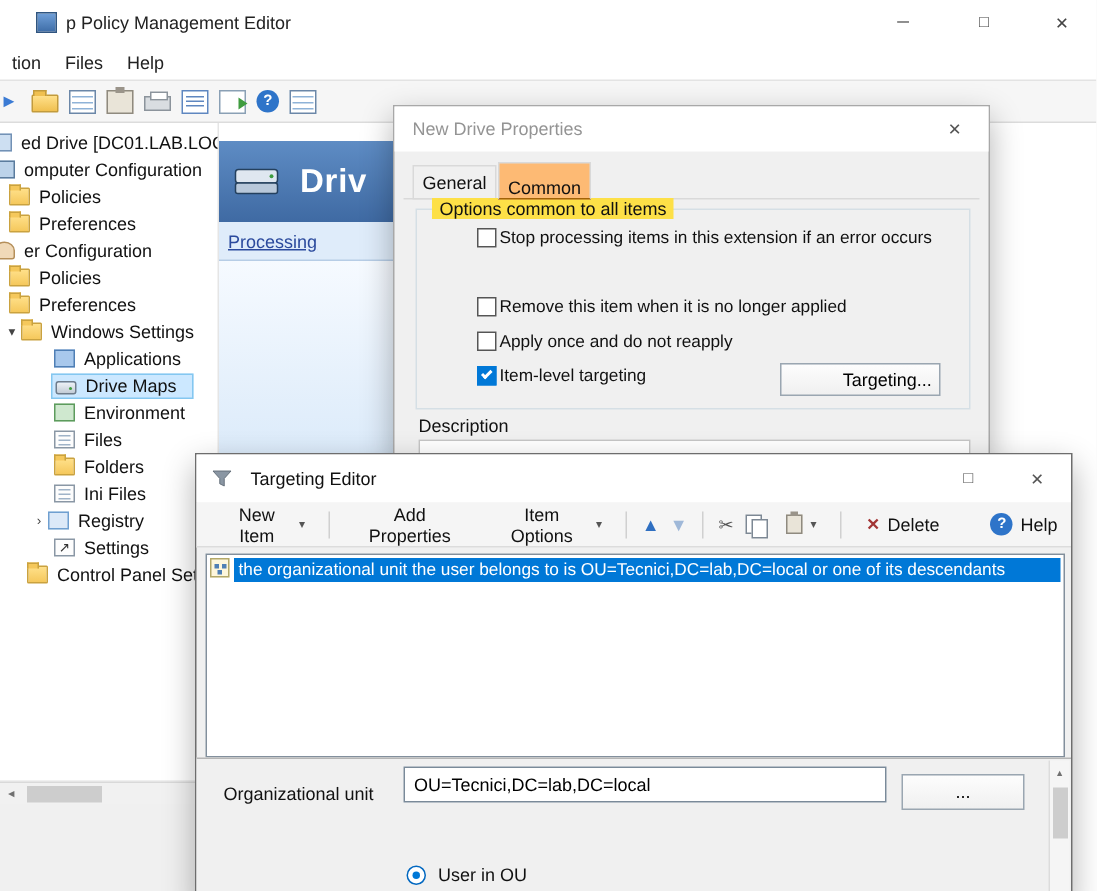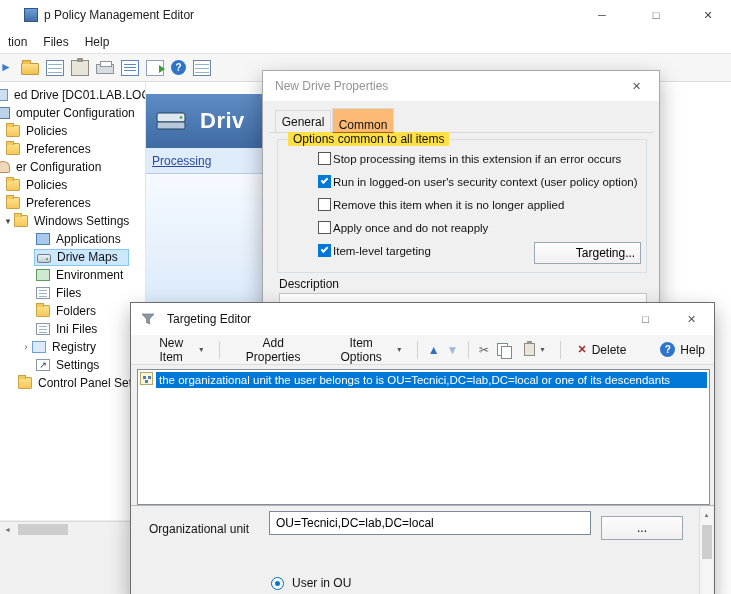--- a/index.html
+++ b/index.html
@@ -254,42 +254,36 @@
       <span>Common</span>
     </div>
     <div class="tabline"></div>
 
     <div class="groupbox">
       <span class="gb-legend">Options common to all items</span>
       <div class="opt-row" style="top:12px">
         <span class="cb"></span>
         <span class="opt-label">Stop processing items in this extension if an error occurs</span>
       </div>
-      <div class="opt-row" style="top:35px">
-        <span class="cb checked">
-            <span class="tick"></span>
-          </span>
-        <span class="opt-label">Run in logged-on user's security context (user policy option)</span>
-      </div>
       <div class="opt-row" style="top:58px">
         <span class="cb"></span>
         <span class="opt-label">Remove this item when it is no longer applied</span>
       </div>
       <div class="opt-row" style="top:81px">
         <span class="cb"></span>
         <span class="opt-label">Apply once and do not reapply</span>
       </div>
       <div class="opt-row" style="top:104px">
         <span class="cb checked">
             <span class="tick"></span>
           </span>
         <span class="opt-label">Item-level targeting</span>
       </div>
     </div>
-    <button class="btn abs" style="left:271px; top:171px; width:107px; height:22px;padding-left:36px;">Targeting...</button>
+    <button class="btn abs" style="left:257px; top:171px; width:107px; height:22px;padding-left:36px;">Targeting...</button>
     <span class="abs" style="left:16px; top:206px;">Description</span>
     <div class="desc-box"></div>
   </div>
 
   <div class="abs dialog targ-dlg">
     <div class="dlg-titlebar targ-titlebar">
       <svg style="margin-left:10px" width="14" height="14" viewBox="0 0 14 14">
         <path d="M1 2h12l-4.5 5v5l-3-1.5V7z" fill="#8a96a3" stroke="#5f6a75" stroke-width="0.6"></path>
       </svg>
       <span class="dlg-title">Targeting Editor</span>

